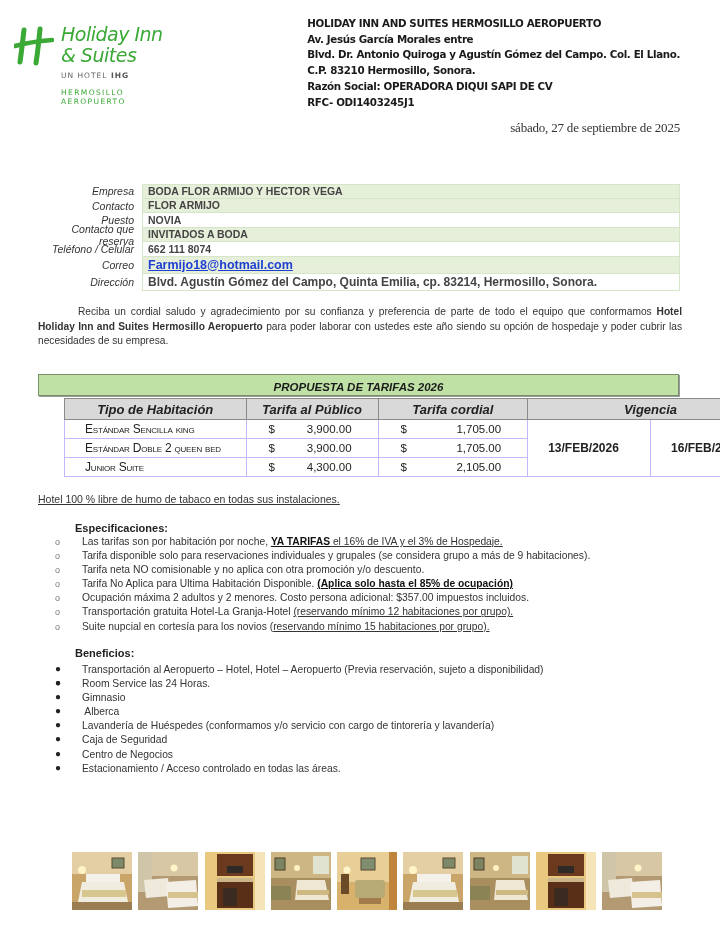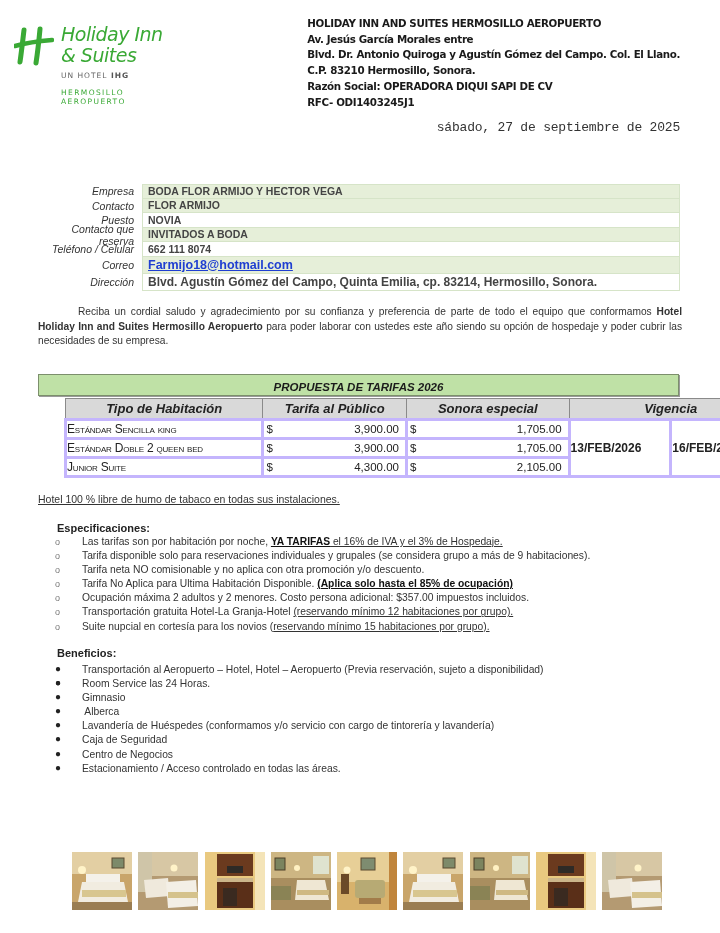--- a/index.html
+++ b/index.html
@@ -9,52 +9,52 @@
   
   .logo { position: absolute; left: 14px; top: 24px; width: 170px; height: 78px; }
   .logo-h { position: absolute; left: 0; top: 2px; width: 40px; height: 40px; }
   .logo-name { position: absolute; left: 47px; top: 0; color: #3aa935; font-style: italic; font-size: 19px; line-height: 21px; letter-spacing: -0.5px; font-family: "DejaVu Sans", sans-serif; }
   .logo-sub { position: absolute; left: 47px; top: 47px; font-size: 7.5px; color: #666; letter-spacing: 1px; font-family: "DejaVu Sans", sans-serif; }
   .logo-sub b { color: #555; }
   .logo-loc { position: absolute; left: 47px; top: 64px; font-size: 7.5px; color: #3aa935; letter-spacing: 1.4px; font-family: "DejaVu Sans", sans-serif; }
 
   
   .addr { position: absolute; right: 40px; top: 16px; font-weight: bold; font-size: 10.3px; line-height: 15.7px; color: #1a1a1a; font-family: "DejaVu Sans", sans-serif; letter-spacing: -0.35px; }
-  .date { position: absolute; right: 40px; top: 120px; font-size: 13px; color: #333; font-family: Liberation Mono, monospace; letter-spacing: -0.2px; }
+  .date { position: absolute; right: 40px; top: 120px; font-size: 13px; color: #333; font-family: Liberation Serif, serif; letter-spacing: -0.2px; }
 
   
   .info { position: absolute; left: 40px; top: 184px; width: 640px; font-size: 10.5px; }
   .info-row { display: flex; height: 14.5px; align-items: center; }
   .info-row.tall { height: 17px; }
   .info-label { width: 102px; text-align: right; font-style: italic; color: #333; padding-right: 8px; }
   .info-value { flex: 1; height: 100%; display: flex; align-items: center; padding-left: 5px; font-weight: bold; color: #444; border-bottom: 1px solid #d6e4c8; border-left: 1px solid #d6e4c8; border-right: 1px solid #d6e4c8; }
   .info-row:first-child .info-value { border-top: 1px solid #d6e4c8; }
   .info-row.shade .info-value { background: #e6efd9; }
   .info-value.link { color: #1f3fd1; text-decoration: underline; font-size: 12.5px; }
   .info-value.big { font-size: 12px; }
 
   
   .intro { position: absolute; left: 38px; top: 305px; width: 644px; font-size: 10.2px; line-height: 14.5px; color: #333; text-align: justify; text-indent: 40px; }
 
   
   .rates-banner { position: absolute; left: 38px; top: 374px; width: 641px; height: 22px; background: #bfe1a6; border: 1px solid #7c8f6c; box-shadow: 1px 1px 0 #9a9a9a; }
   .rates-title { position: absolute; left: 0; right: 0; top: 6px; text-align: center; font-weight: bold; font-style: italic; font-size: 11.5px; color: #1b1b1b; }
   .rates-table { position: absolute; left: 64px; top: 398px; width: 710px; border-collapse: collapse; font-size: 11px; color: #222; }
   .rates-table th { background: #d9d9d9; font-style: italic; font-weight: bold; font-size: 13px; height: 21px; border: 1px solid #8a8a8a; }
-  .rates-table td { border: 3px solid #c4b5fd; height: 19px; padding: 0 0; }
+  .rates-table td { border: 1px solid #c4b5fd; height: 19px; padding: 0 20px; }
   .col-type { width: 165px; }
   .col-type-cell { font-variant: small-caps; font-size: 12px; letter-spacing: -0.2px; }
   .money { display: flex; justify-content: space-between; padding: 0 6px 0 2px; font-size: 11.5px; }
   .vig { text-align: left; font-weight: bold; font-size: 12px; width: 85px; }
 
   
   .smoke { position: absolute; left: 38px; top: 493px; font-size: 10.5px; text-decoration: underline; color: #333; }
 
   
-  .sec-title { position: absolute; left: 20px; font-weight: bold; font-size: 11px; color: #222; padding-left: 37px; }
+  .sec-title { position: absolute; left: 38px; font-weight: bold; font-size: 11px; color: #222; padding-left: 37px; }
   .spec-list { position: absolute; left: 55px; list-style: none; font-size: 10.3px; line-height: 14.1px; color: #333; }
   .spec-list li { position: relative; padding-left: 27px; }
   .spec-list li .bul { position: absolute; left: 0; top: 0; color: #777; font-size: 9px; }
   .spec-list.disc li .bul { color: #222; font-size: 10px; top: -1px; }
   .u { text-decoration: underline; }
   .bu { text-decoration: underline; font-weight: bold; color: #111; }
 
   
   .gallery { position: absolute; left: 72px; top: 852px; width: 590px; display: flex; justify-content: space-between; }
   .photo { width: 60px; height: 58px; position: relative; overflow: hidden; }
@@ -123,21 +123,21 @@
 <p class="intro"><span>Reciba un cordial saludo y agradecimiento por su confianza y preferencia de parte de todo el equipo que conformamos </span><b>Hotel Holiday Inn and Suites Hermosillo Aeropuerto</b><span> para poder laborar con ustedes este año siendo su opción de hospedaje y poder cubrir las necesidades de su empresa.</span></p>
 
 <div class="rates-banner">
   <div class="rates-title">PROPUESTA DE TARIFAS 2026</div>
 </div>
 <table class="rates-table">
   <thead>
     <tr>
       <th class="col-type">Tipo de Habitación</th>
       <th style="width:120px">Tarifa al Público</th>
-      <th style="width:136px">Sonora especial</th>
+      <th style="width:136px">Tarifa cordial</th>
       <th colspan="2">Vigencia</th>
     </tr>
   </thead>
   <tbody>
     <tr>
       <td class="col-type-cell">Estándar Sencilla king</td>
       <td>
           <div class="money">
             <span>$</span>
             <span>3,900.00</span>

